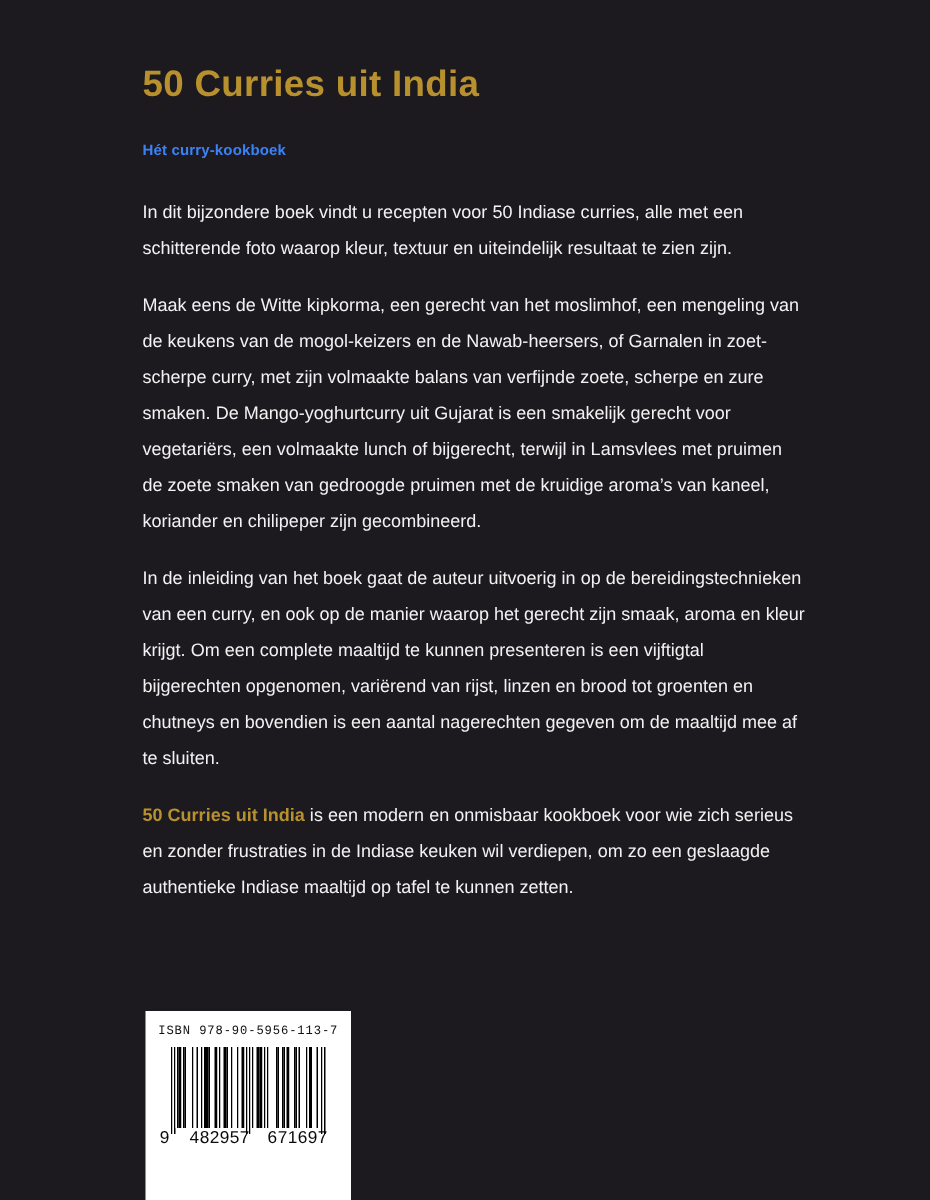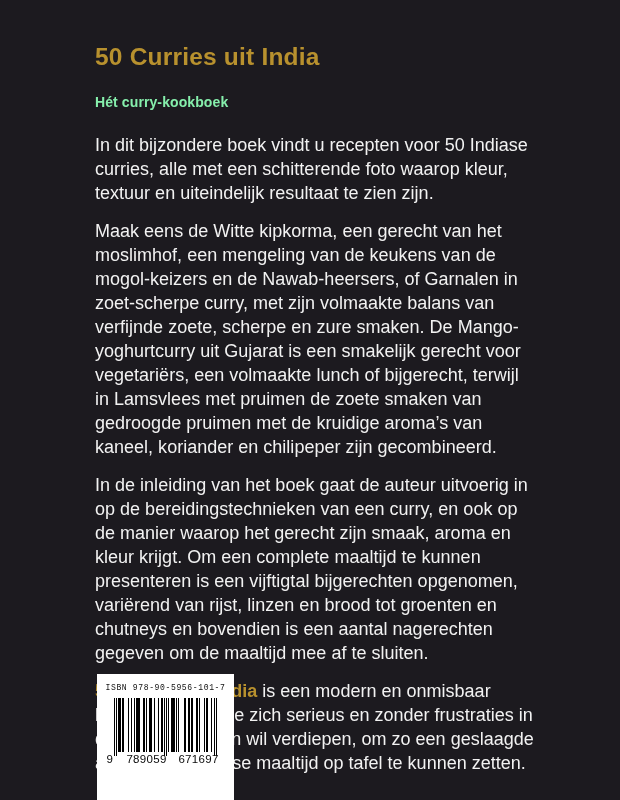--- a/index.html
+++ b/index.html
@@ -31,31 +31,31 @@
   .book-title {
     font-size: 24.5px;
     font-weight: bold;
     color: #b8912e;
     letter-spacing: 0.2px;
     margin: 0 0 24px 0;
     line-height: 1.1;
   }
 
   .book-subtitle {
-    font-size: 14px;
+    font-size: 10px;
     font-weight: bold;
-    color: #86efac;
+    color: #3b82f6;
     letter-spacing: 0.1px;
     margin: 0 0 23px 0;
     line-height: 1.1;
   }
 
   .blurb {
     margin: 0 0 14px 0;
-    font-size: 18px;
+    font-size: 12px;
     line-height: 24px;
     color: #f2f2f2;
     letter-spacing: 0.01px;
   }
   .blurb:last-of-type {
     margin-bottom: 0;
   }
 
   .title-ref {
     color: #b8912e;
@@ -132,21 +132,21 @@
 
     <p class="blurb">Maak eens de Witte kipkorma, een gerecht van het moslimhof, een mengeling van de keukens van de mogol-keizers en de Nawab-heersers, of Garnalen in zoet-scherpe curry, met zijn volmaakte balans van verfijnde zoete, scherpe en zure smaken. De Mango-yoghurtcurry uit Gujarat is een smakelijk gerecht voor vegetariërs, een volmaakte lunch of bijgerecht, terwijl in Lamsvlees met pruimen de zoete smaken van gedroogde pruimen met de kruidige aroma’s van kaneel, koriander en chilipeper zijn gecombineerd.</p>
 
     <p class="blurb">In de inleiding van het boek gaat de auteur uitvoerig in op de bereidingstechnieken van een curry, en ook op de manier waarop het gerecht zijn smaak, aroma en kleur krijgt. Om een complete maaltijd te kunnen presenteren is een vijftigtal bijgerechten opgenomen, variërend van rijst, linzen en brood tot groenten en chutneys en bovendien is een aantal nagerechten gegeven om de maaltijd mee af te sluiten.</p>
 
     <p class="blurb"><span class="title-ref">50 Curries uit India</span><span> is een modern en onmisbaar kookboek voor wie zich serieus en zonder frustraties in de Indiase keuken wil verdiepen, om zo een geslaagde authentieke Indiase maaltijd op tafel te kunnen zetten.</span></p>
 
   </div>
 
   <div class="barcode-box">
-    <div class="isbn-line">ISBN 978-90-5956-101-7</div>
+    <div class="isbn-line">ISBN 978-90-5956-113-7</div>
 
     <div class="bars" id="bars">
         <span style="width:1.0526315789473684%;background:#000;height:108%;"></span>
         <span style="width:1.0526315789473684%;background:#fff;height:108%;"></span>
         <span style="width:1.0526315789473684%;background:#000;height:108%;"></span>
         <span style="width:1.0526315789473684%;background:#fff;"></span>
         <span style="width:1.0526315789473684%;background:#000;"></span>
         <span style="width:1.0526315789473684%;background:#000;"></span>
         <span style="width:1.0526315789473684%;background:#000;"></span>
         <span style="width:1.0526315789473684%;background:#fff;"></span>
@@ -234,18 +234,18 @@
         <span style="width:1.0526315789473684%;background:#000;"></span>
         <span style="width:1.0526315789473684%;background:#fff;"></span>
         <span style="width:1.0526315789473684%;background:#fff;"></span>
         <span style="width:1.0526315789473684%;background:#000;height:108%;"></span>
         <span style="width:1.0526315789473684%;background:#fff;height:108%;"></span>
         <span style="width:1.0526315789473684%;background:#000;height:108%;"></span>
       </div>
 
     <div class="digits">
       <span class="d-first">9</span>
-      <span class="d-left">789059</span>
+      <span class="d-left">482957</span>
       <span class="d-right">671697</span>
     </div>
   </div>
 
 </div>
 
 </body></html>

